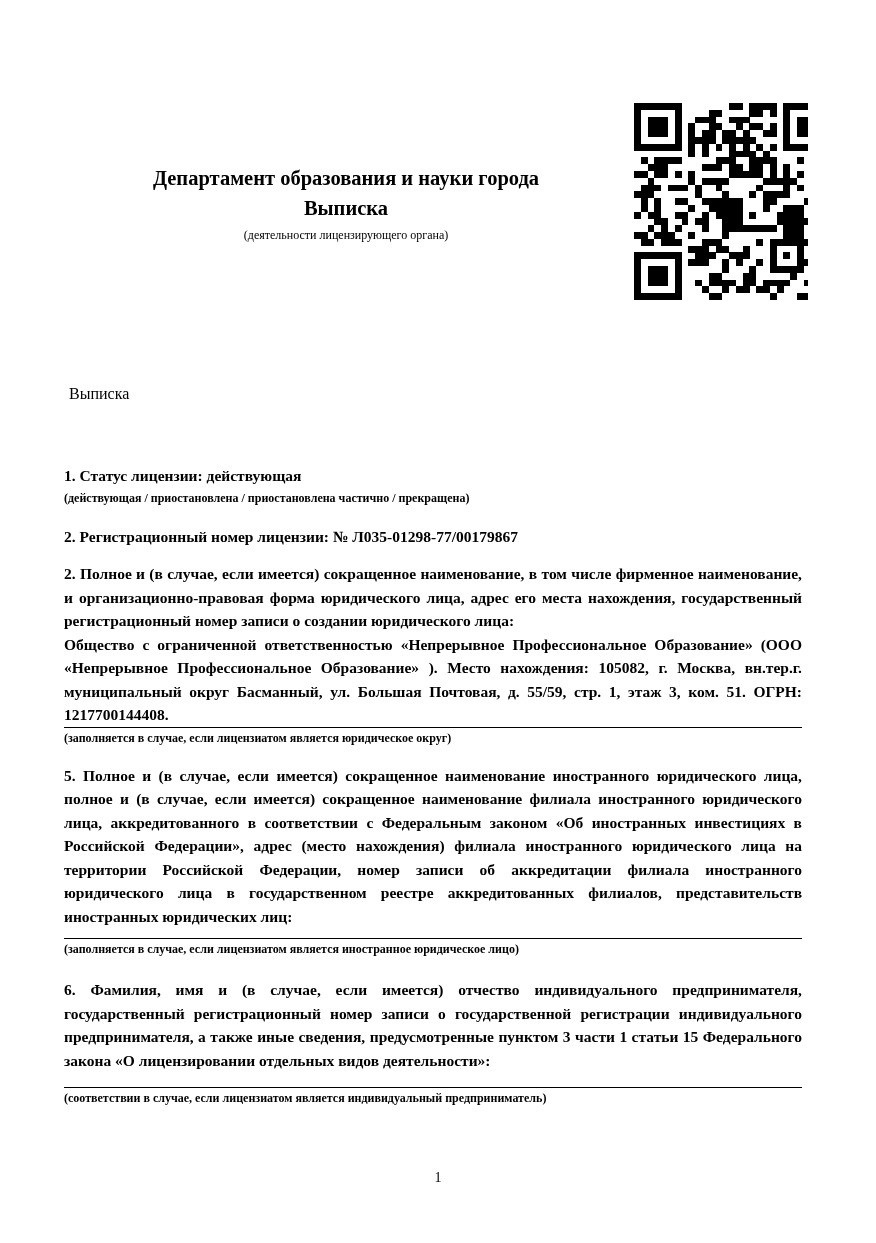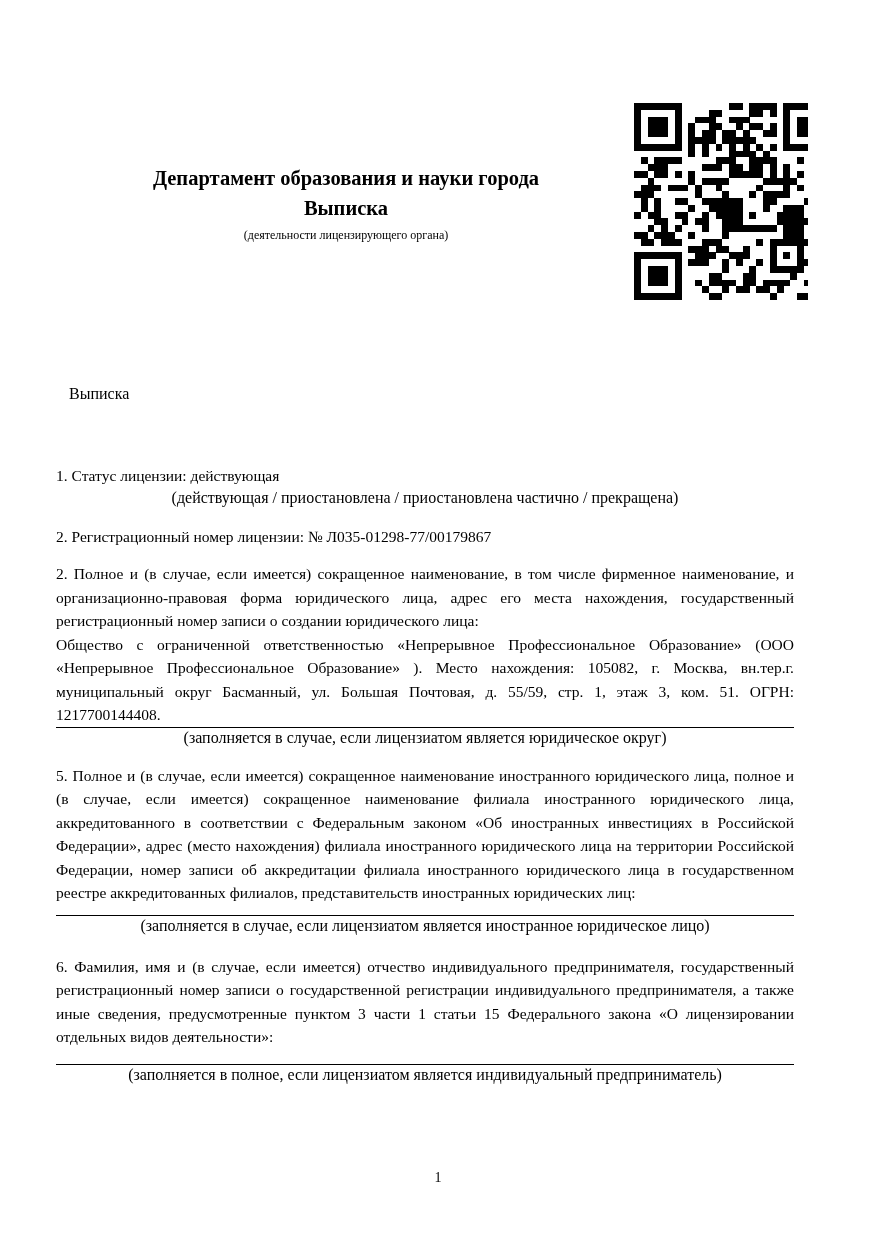--- a/index.html
+++ b/index.html
@@ -40,31 +40,32 @@
     position: absolute;
     left: 69px;
     top: 384px;
     width: 738px;
     text-align: left;
     font-size: 16px;
     line-height: 20px;
   }
   .items {
     position: absolute;
-    left: 56px;
+    left: 64px;
     top: 464px;
     width: 738px;
     font-size: 15.5px;
     line-height: 23.5px;
+    font-weight: bold;
   }
   .item-text { text-align: justify; }
   .small-caption {
-    font-size: 16px;
+    font-size: 12px;
     line-height: 16px;
-    text-align: center;
+    text-align: left;
     margin-top: 2px;
   }
   .rule {
     border: none;
     border-top: 1px solid #000000;
     height: 0;
     margin: 0;
   }
   #item2 { margin-top: 19px; }
   #item3 { margin-top: 18px; }
@@ -535,20 +536,20 @@
 
     <div class="item" id="item5">
       <div class="item-text">5. Полное и (в случае, если имеется) сокращенное наименование иностранного юридического лица, полное и (в случае, если имеется) сокращенное наименование филиала иностранного юридического лица, аккредитованного в соответствии с Федеральным законом «Об иностранных инвестициях в Российской Федерации», адрес (место нахождения) филиала иностранного юридического лица на территории Российской Федерации, номер записи об аккредитации филиала иностранного юридического лица в государственном реестре аккредитованных филиалов, представительств иностранных юридических лиц:</div>
       <hr class="rule">
       <div class="small-caption">(заполняется в случае, если лицензиатом является иностранное юридическое лицо)</div>
     </div>
 
     <div class="item" id="item6">
       <div class="item-text">6. Фамилия, имя и (в случае, если имеется) отчество индивидуального предпринимателя, государственный регистрационный номер записи о государственной регистрации индивидуального предпринимателя, а также иные сведения, предусмотренные пунктом 3 части 1 статьи 15 Федерального закона «О лицензировании отдельных видов деятельности»:</div>
       <hr class="rule">
-      <div class="small-caption">(заполняется в полное, если лицензиатом является индивидуальный предприниматель)</div>
+      <div class="small-caption">(соответствии в случае, если лицензиатом является индивидуальный предприниматель)</div>
     </div>
 
   </div>
 
   <div class="page-number">1</div>
 
 </div>
 
 </body></html>

